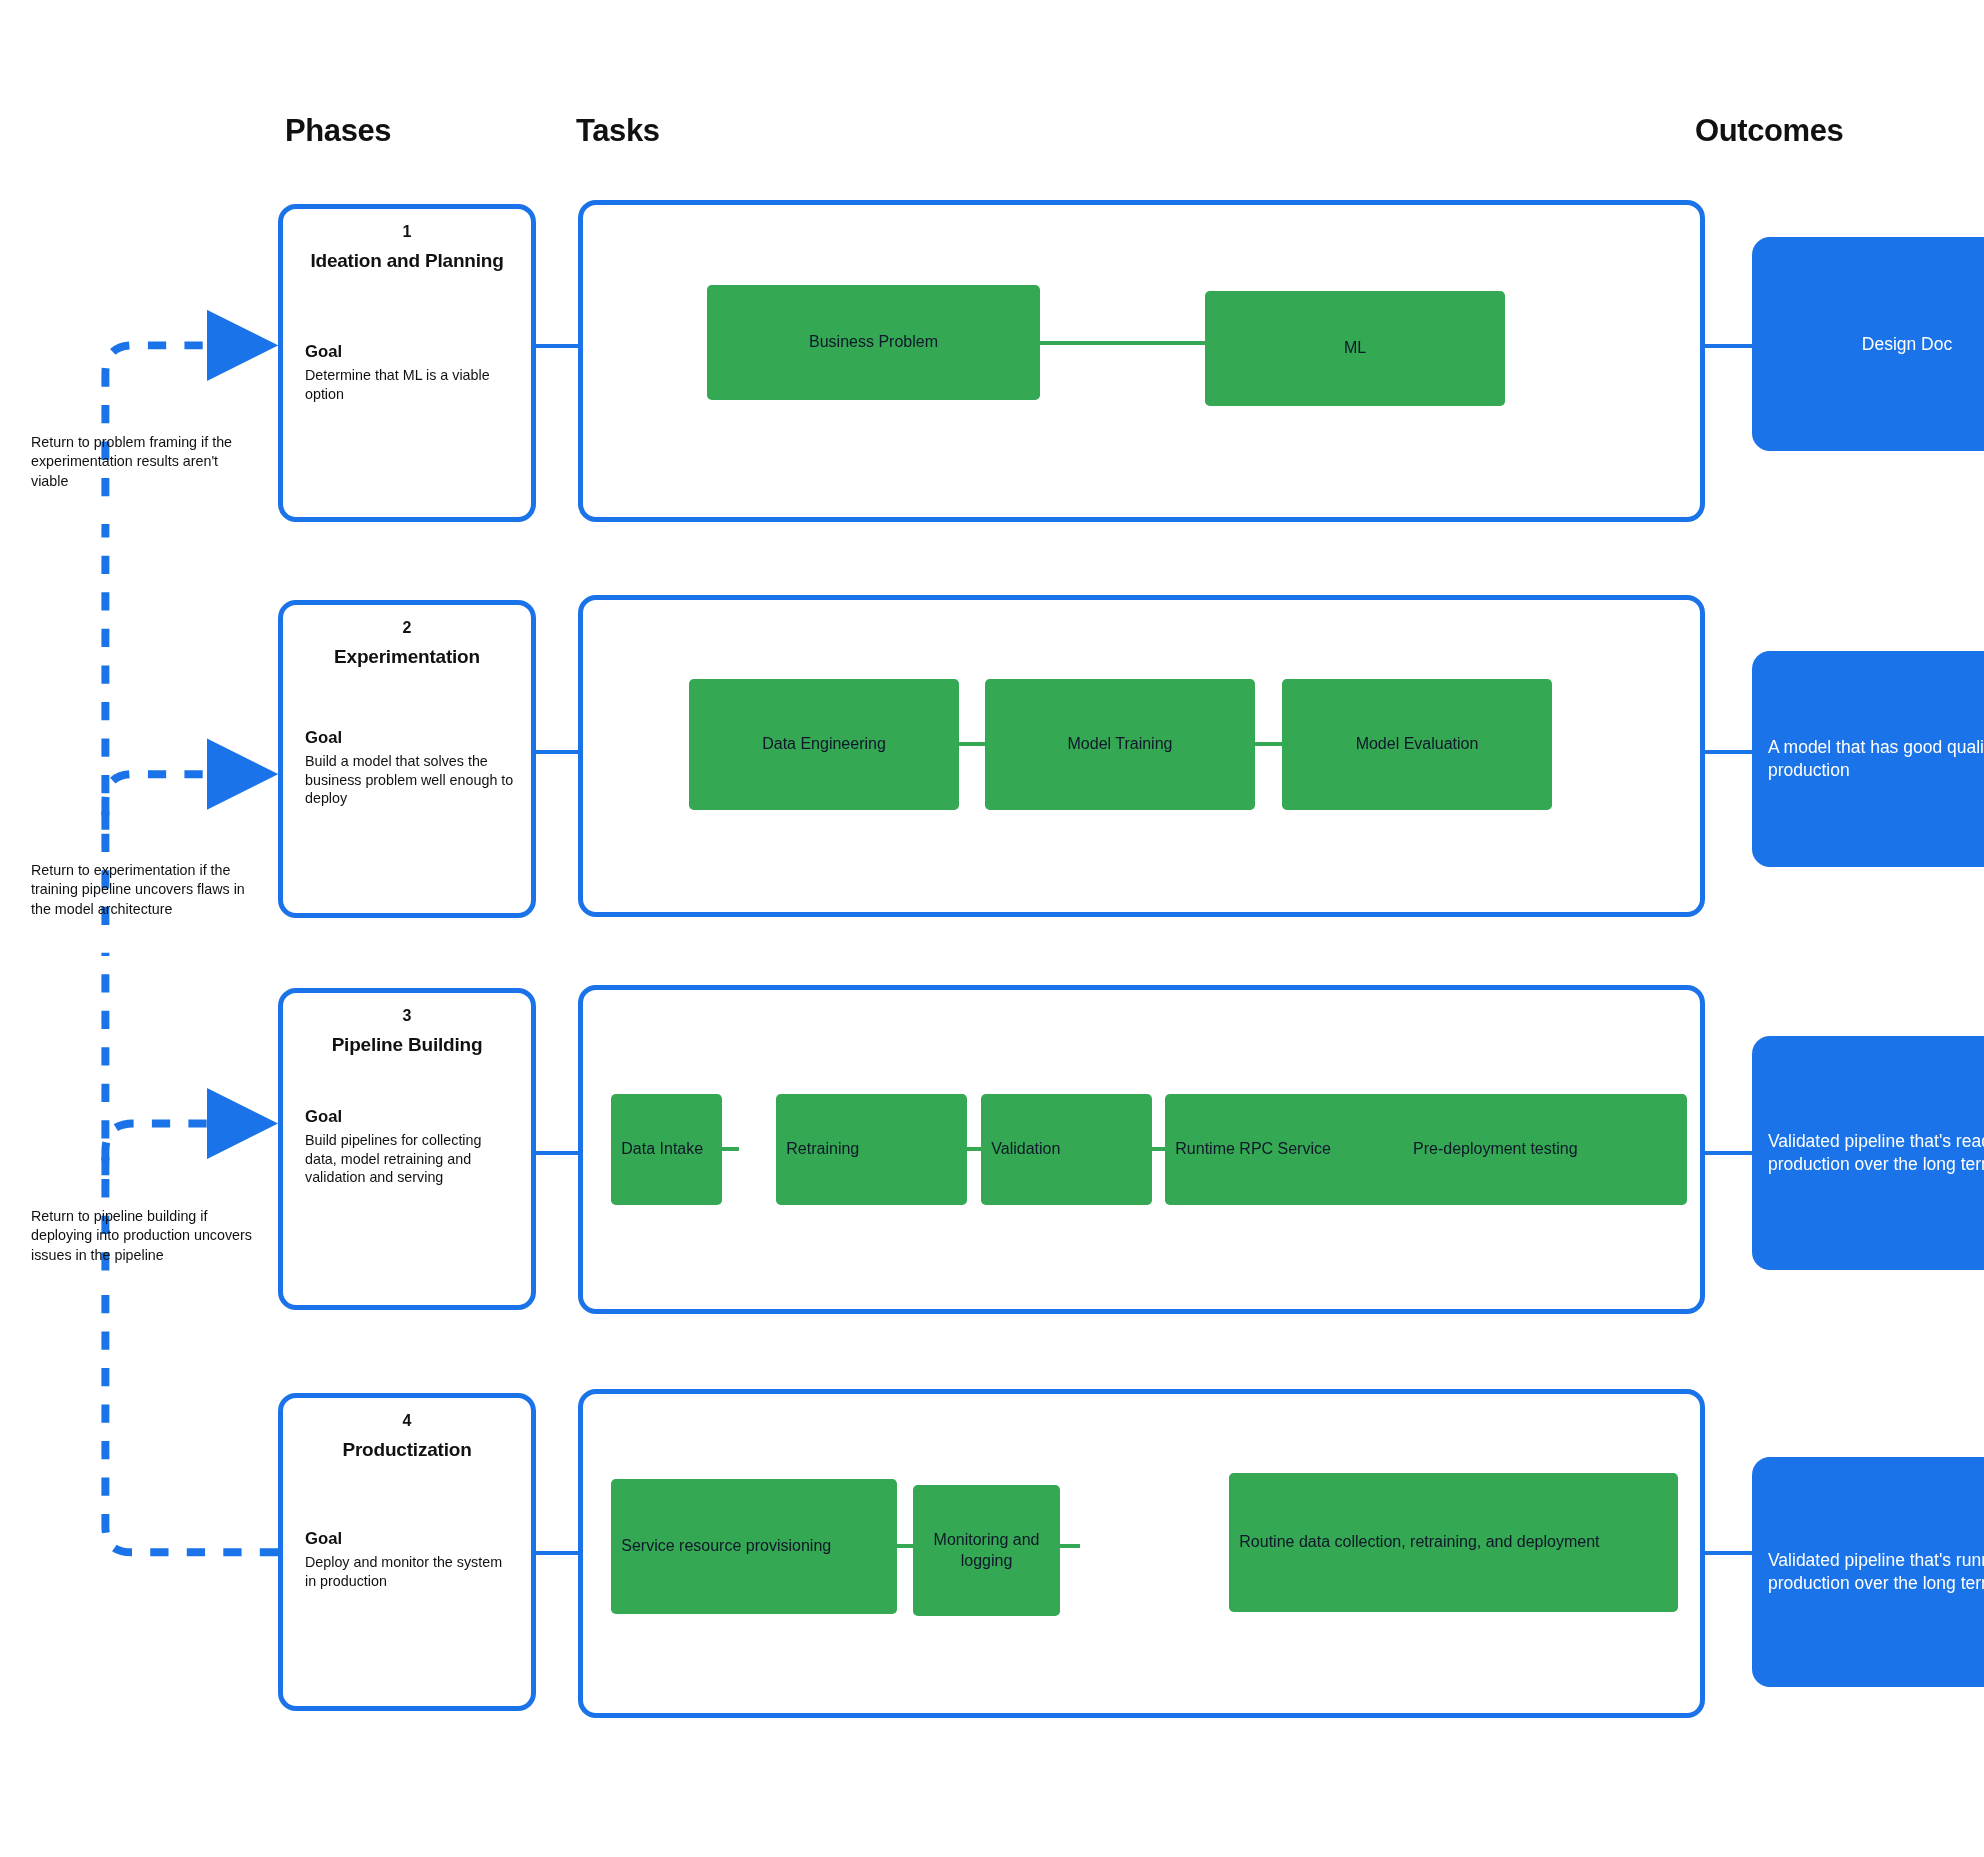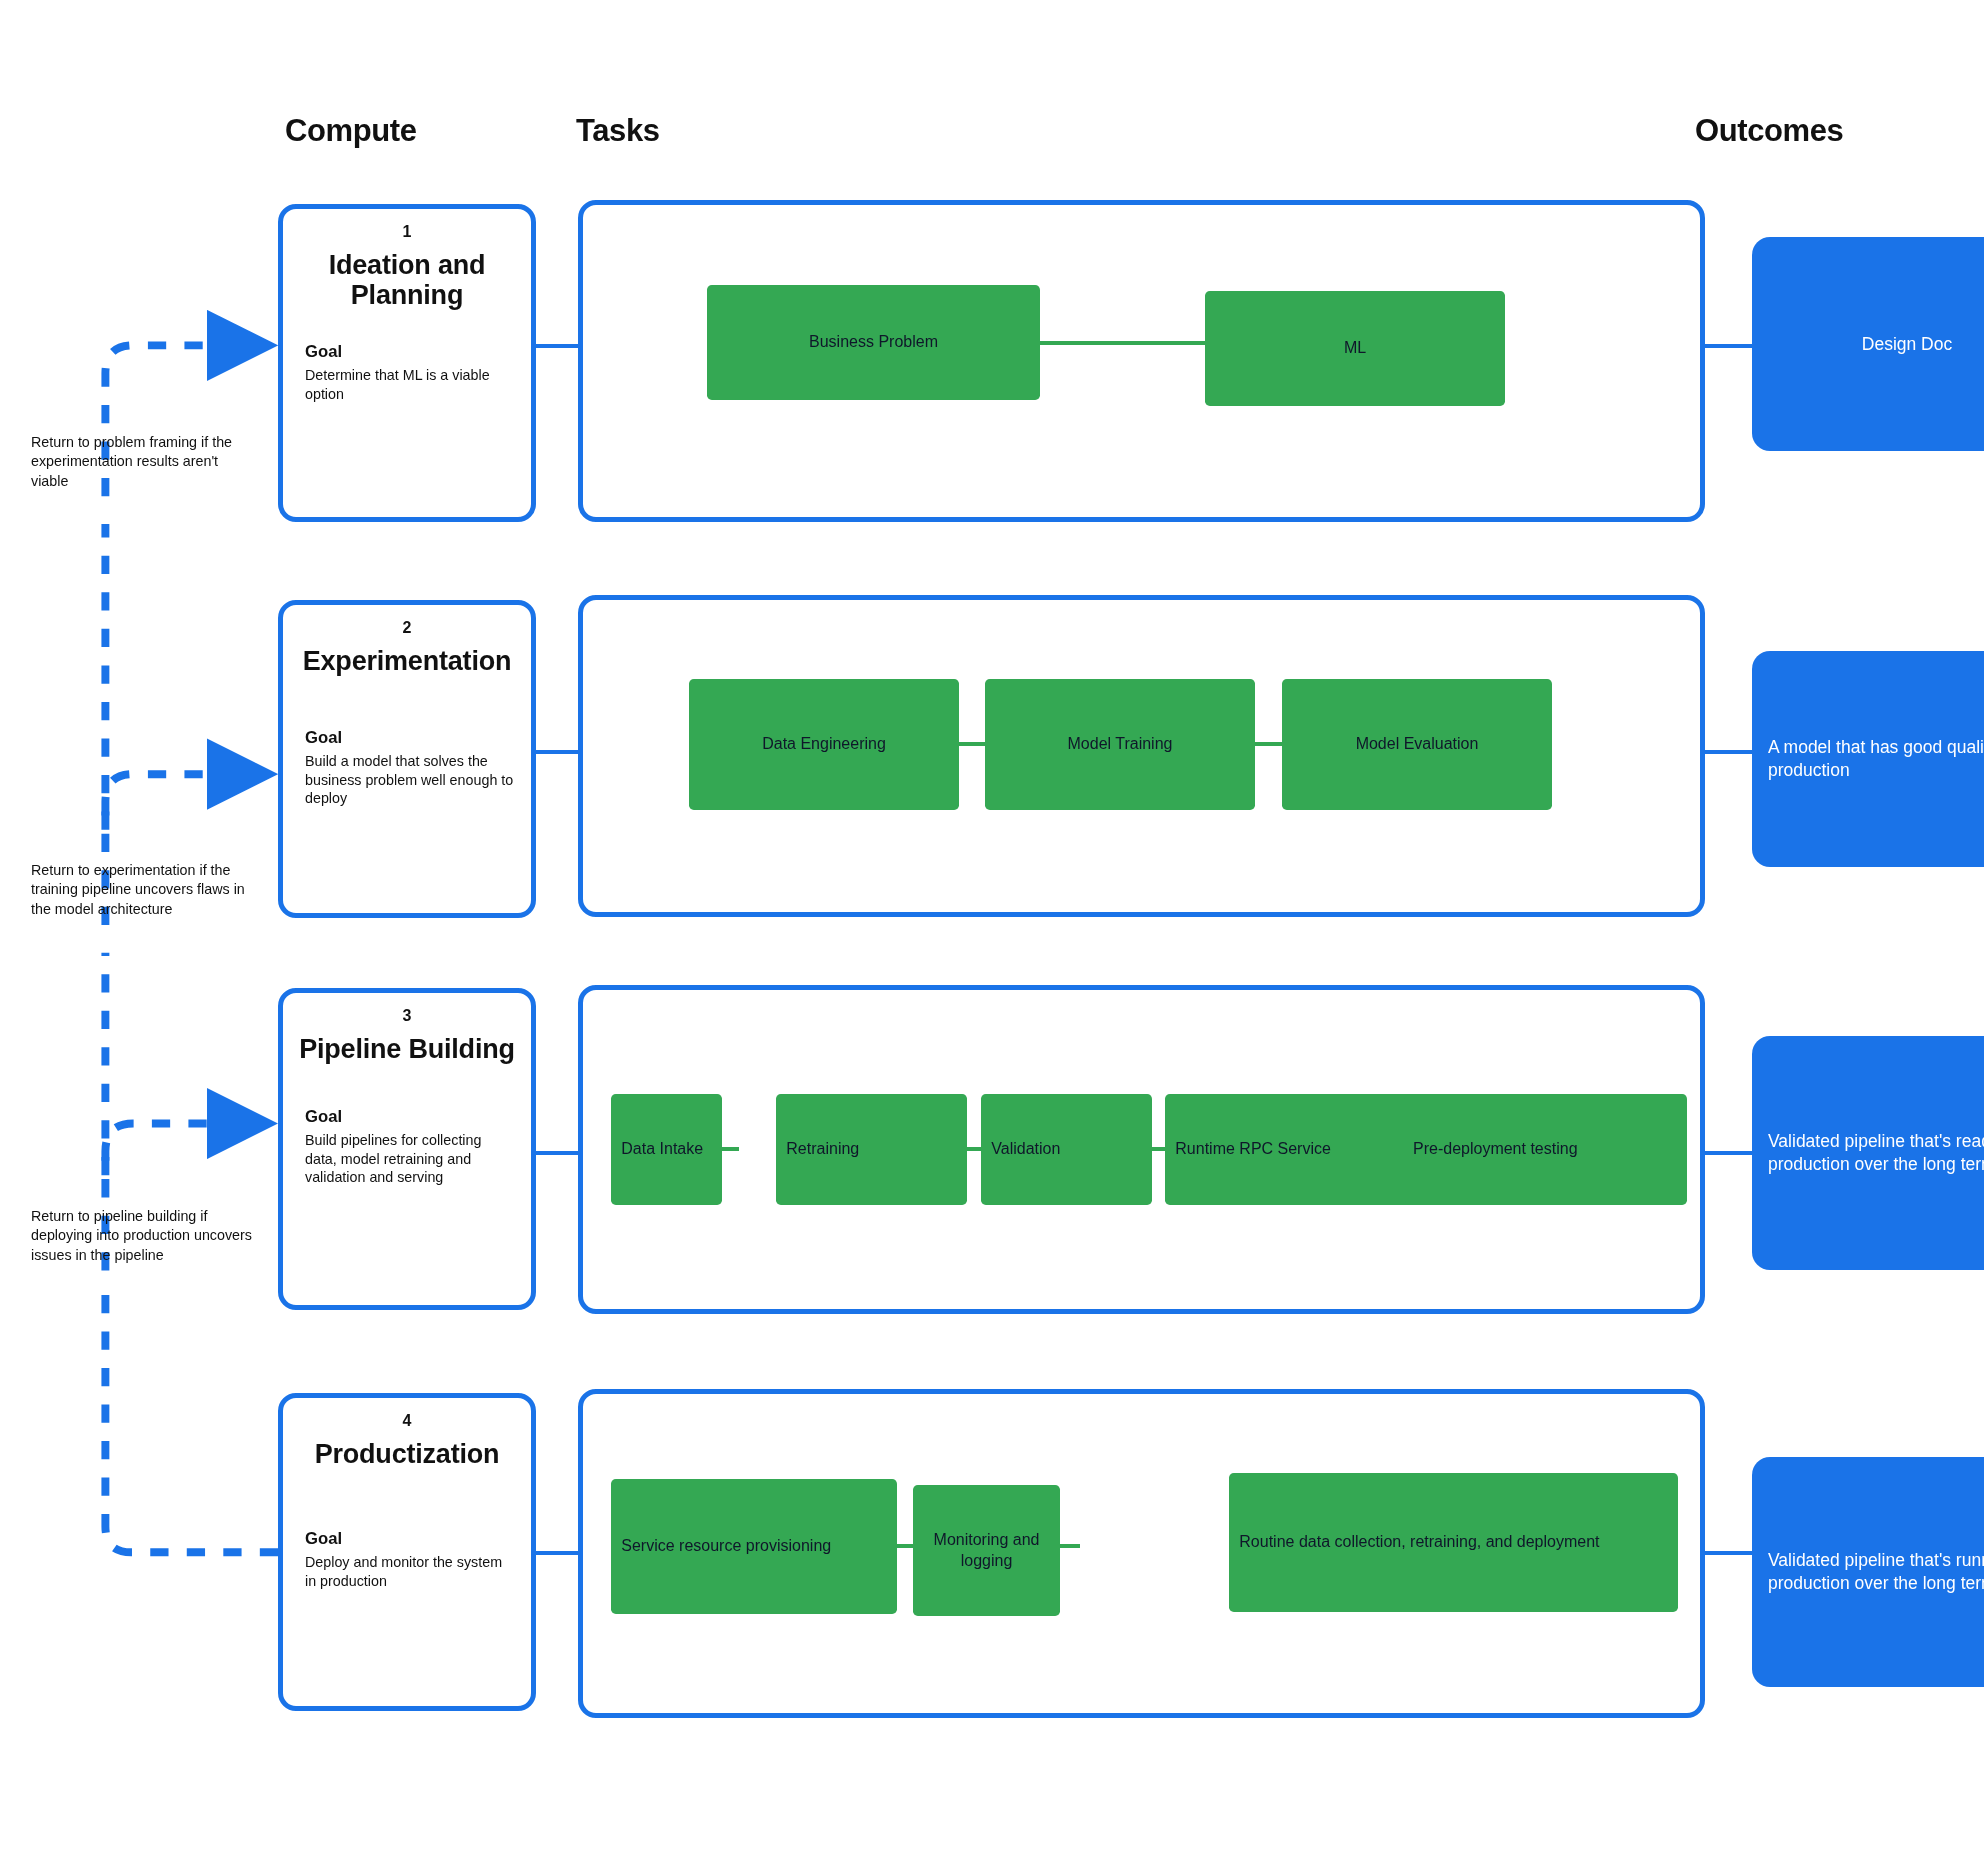--- a/index.html
+++ b/index.html
@@ -25,21 +25,21 @@
     border-radius:18px;box-sizing:border-box;
   }
 
   
   .phase-num{
     position:absolute;left:0;right:0;top:13.5px;text-align:center;
     font-size:16px;font-weight:700;color:#111;
   }
   .phase-title{
     position:absolute;left:9.5px;right:9.5px;top:41px;text-align:center;
-    font-size:27px;font-weight:700;color:#111;line-height:1.12;
+    font-size:19px;font-weight:700;color:#111;line-height:1.12;
     letter-spacing:-0.2px;
   }
   .phase-goal-wrap{position:absolute;left:22px;right:15px;}
   .phase-goal-label{font-size:16.7px;font-weight:700;color:#111;margin-bottom:4px;}
   .phase-goal-text{font-size:14.3px;font-weight:400;color:#111;line-height:1.30;}
 
   
   .task{
     position:absolute;background:#34a853;border-radius:4.8px;
     box-sizing:border-box;display:flex;align-items:center;
@@ -71,21 +71,21 @@
 
   
   svg.overlay{position:absolute;left:0;top:0;width:2253px;height:1858px;
     pointer-events:none;overflow:visible;}
 </style>
 </head>
 <body>
 
 <div class="stage">
 
-  <div class="col-head" id="head-phases">Compute</div>
+  <div class="col-head" id="head-phases">Phases</div>
   <div class="col-head" id="head-tasks">Tasks</div>
   <div class="col-head" id="head-outcomes">Outcomes</div>
 
   <svg class="overlay" viewBox="0 0 5674 4680">
     <defs>
       <marker id="blueArrowR" markerWidth="9" markerHeight="9" refX="2" refY="4.5" orient="auto" markerUnits="strokeWidth">
         <path d="M0,0 L9,4.5 L0,9 Z" fill="#1a73e8"></path>
       </marker>
       <marker id="blueArrowL" markerWidth="9" markerHeight="9" refX="2" refY="4.5" orient="auto" markerUnits="strokeWidth">
         <path d="M0,0 L9,4.5 L0,9 Z" fill="#1a73e8"></path>

